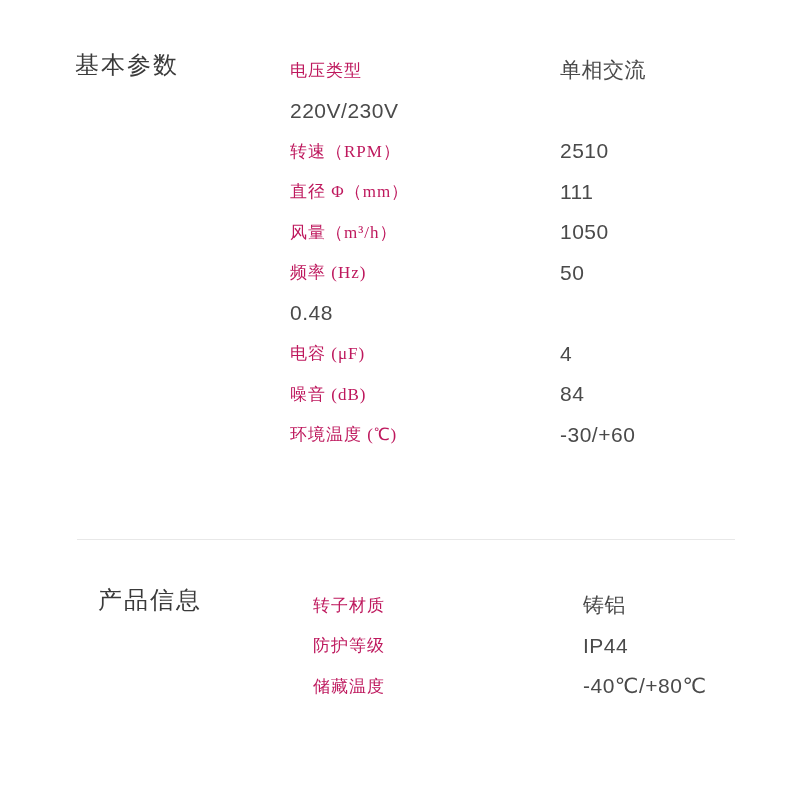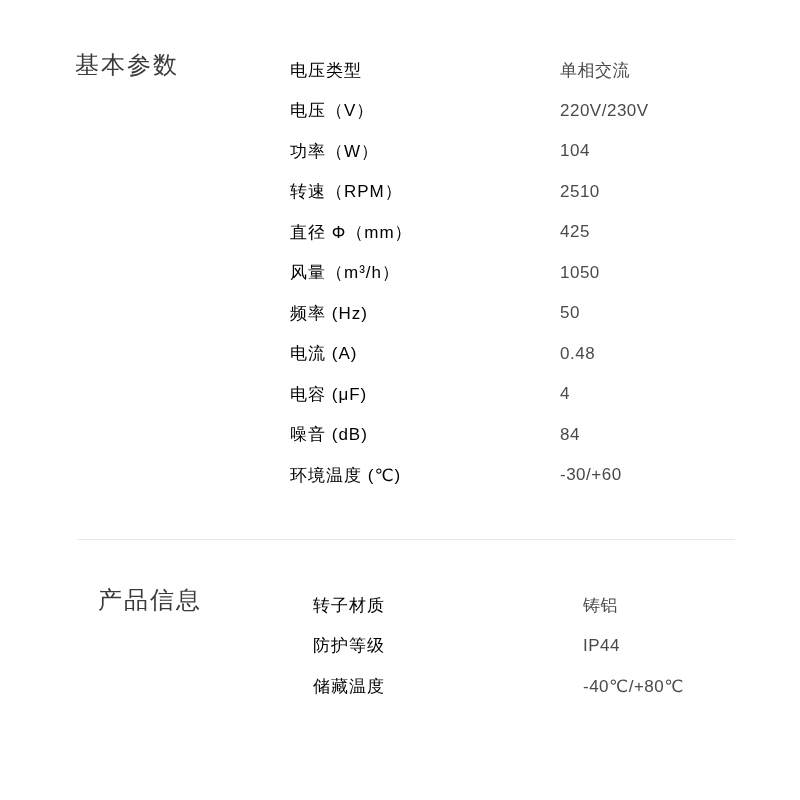--- a/index.html
+++ b/index.html
@@ -41,25 +41,26 @@
   .spec-row {
     display: flex;
     align-items: center;
     height: 40.5px;
   }
   .spec-label {
     width: 270px;
     flex: 0 0 270px;
     font-size: 17px;
     letter-spacing: 1px;
-    color: #000000;
+    color: #be185d;
     white-space: nowrap;
+    font-family: Liberation Serif, serif;
   }
   .spec-value {
-    font-size: 17px;
+    font-size: 21px;
     letter-spacing: 0.5px;
     color: #4a4a4a;
     white-space: nowrap;
   }
   .divider {
     position: absolute;
     left: 77px;
     top: 539px;
     width: 658px;
     height: 1px;
@@ -72,45 +73,39 @@
 <div class="page">
 
   <section class="spec-section sec-0">
     <h2 class="section-title">基本参数</h2>
     <div class="rows">
         <div class="spec-row">
           <div class="spec-label">电压类型</div>
           <div class="spec-value">单相交流</div>
         </div>
         <div class="spec-row">
-          <div class="spec-label">电压（V）</div>
           <div class="spec-value">220V/230V</div>
-        </div>
-        <div class="spec-row">
-          <div class="spec-label">功率（W）</div>
-          <div class="spec-value">104</div>
         </div>
         <div class="spec-row">
           <div class="spec-label">转速（RPM）</div>
           <div class="spec-value">2510</div>
         </div>
         <div class="spec-row">
           <div class="spec-label">直径 Φ（mm）</div>
-          <div class="spec-value">425</div>
+          <div class="spec-value">111</div>
         </div>
         <div class="spec-row">
           <div class="spec-label">风量（m³/h）</div>
           <div class="spec-value">1050</div>
         </div>
         <div class="spec-row">
           <div class="spec-label">频率 (Hz)</div>
           <div class="spec-value">50</div>
         </div>
         <div class="spec-row">
-          <div class="spec-label">电流 (A)</div>
           <div class="spec-value">0.48</div>
         </div>
         <div class="spec-row">
           <div class="spec-label">电容 (μF)</div>
           <div class="spec-value">4</div>
         </div>
         <div class="spec-row">
           <div class="spec-label">噪音 (dB)</div>
           <div class="spec-value">84</div>
         </div>

